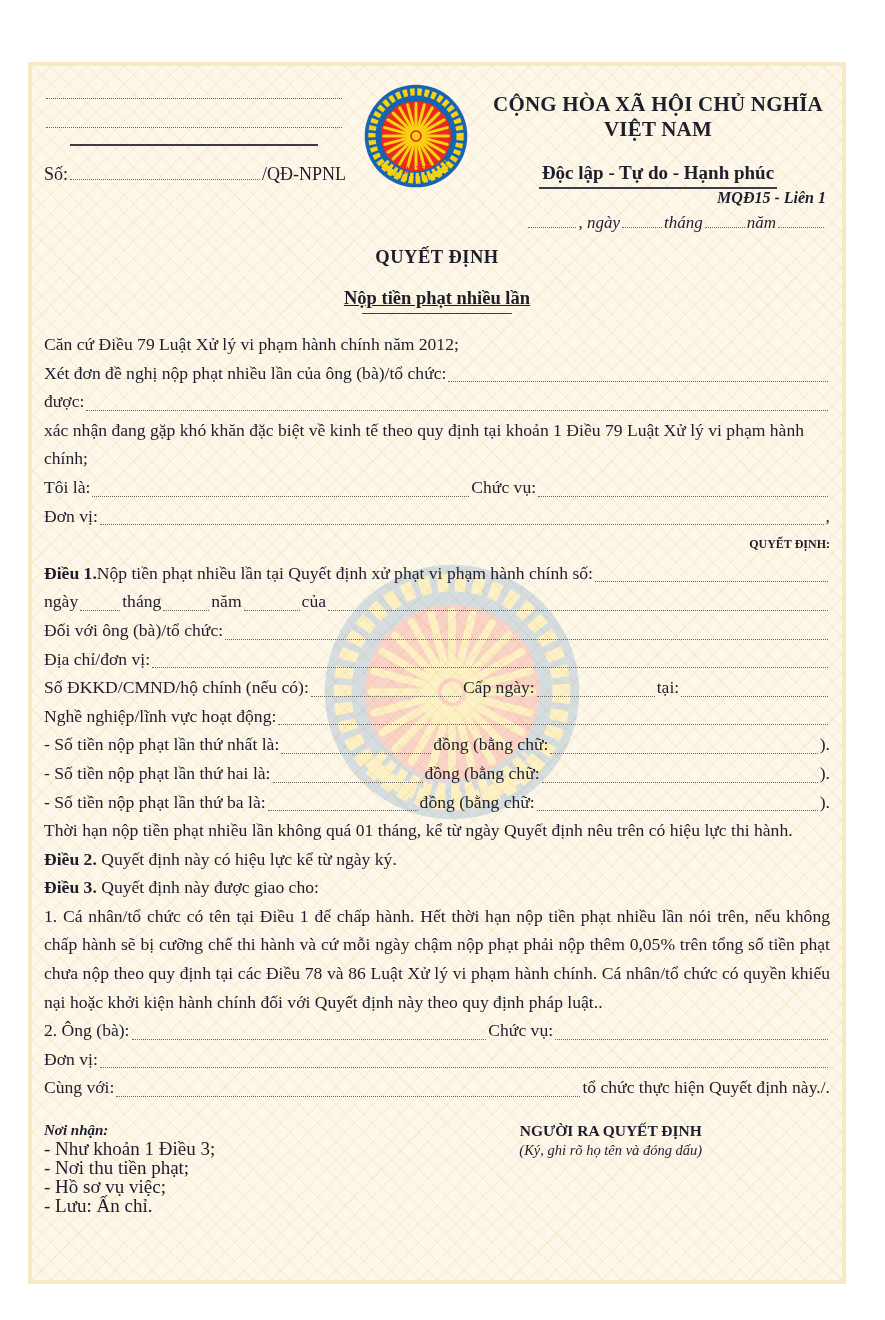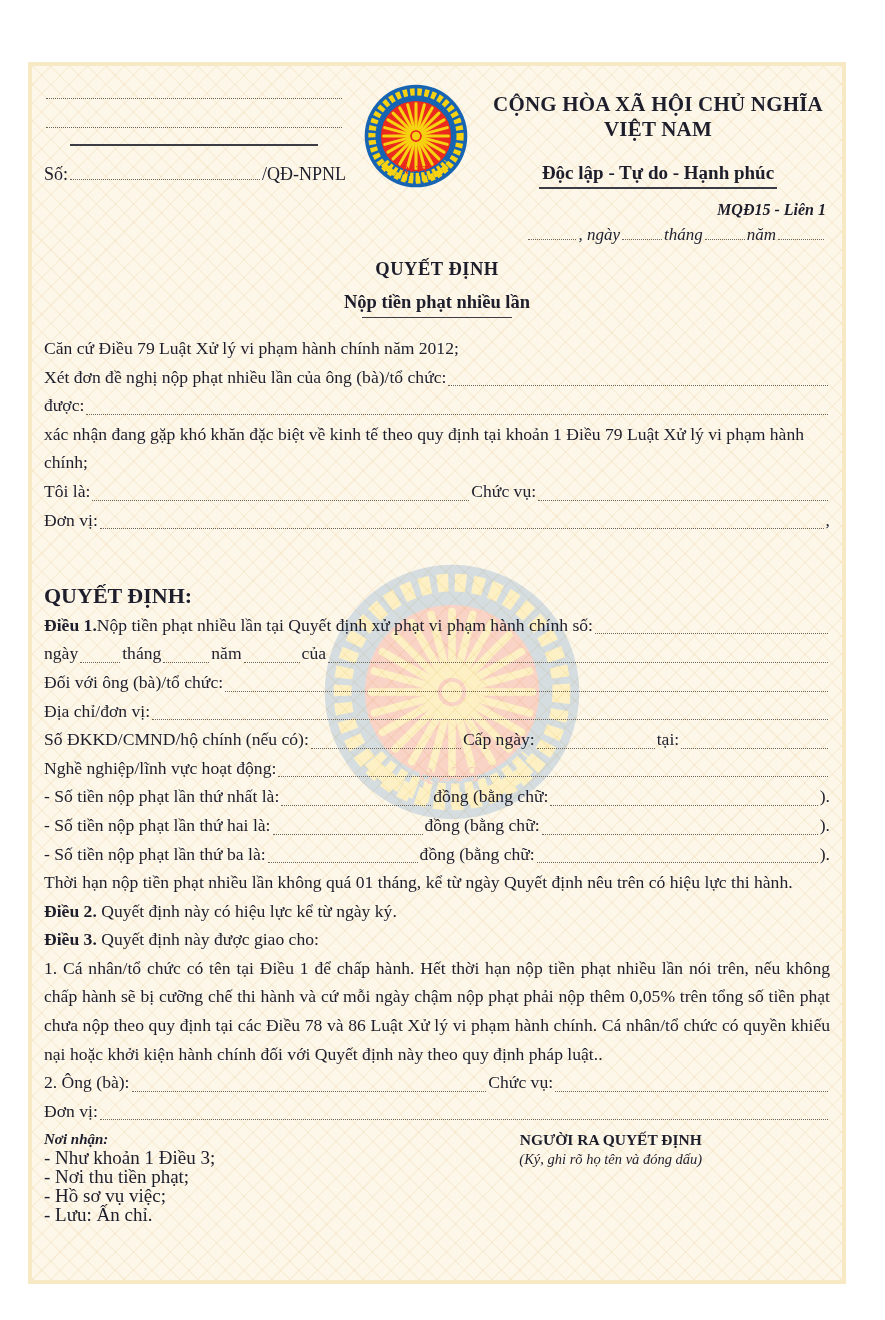--- a/index.html
+++ b/index.html
@@ -21,39 +21,39 @@
   .hdr{display:grid;grid-template-columns:302px 140px 1fr;align-items:start;}
   .hl{padding-top:22px;}
   .dotline{border-bottom:1.4px dotted #6b6458;height:0;margin:0 4px 28px 2px;}
   .solidline{border-bottom:2.5px solid #3c3c44;height:0;width:248px;margin:-12px 0 18px 26px;}
   .so-line{display:flex;align-items:flex-start;font-size:18px;}
   .emblem-main{width:108px;height:108px;margin:6px auto 0 auto;display:block;}
   .hr{text-align:center;padding-top:16px;}
   .rep{font-weight:bold;font-size:21px;letter-spacing:.2px;}
   .motto{font-weight:bold;font-size:19px;margin-top:20px;}
   .motto-ul{border-bottom:2px solid #3c3c44;width:238px;margin:3px auto 0 auto;height:0;}
-  .fcode{font-weight:bold;font-style:italic;font-size:16px;text-align:right;margin-top:12px;padding-right:4px;}
+  .fcode{font-weight:bold;font-style:italic;font-size:16px;text-align:right;padding-right:4px;}
   .dateline{display:flex;align-items:baseline;font-style:italic;font-size:17px;margin-top:6px;padding:0 4px 0 40px;}
   
   .title{ text-align:center;margin-top:14px;}
   .t1{font-weight:bold;font-size:18.5px;letter-spacing:.5px;}
-  .t2{font-weight:bold;font-size:18.5px;margin-top:12px;}
+  .t2{font-weight:bold;font-size:18.5px;margin-top:20px;text-decoration:underline;}
   .t-ul{border-bottom:1.6px solid #3c3c44;width:150px;margin:4px auto 0 auto;height:0;}
   
   .bod{margin-top:16px;font-size:17.6px;line-height:28.6px;}
   .fline{display:flex;align-items:baseline;white-space:nowrap;}
   .fill{flex:1 1 auto;border-bottom:1.3px dotted #6b6458;align-self:flex-end;height:0;margin:0 2px 5px 2px;min-width:10px;}
   .fw40{flex:0 0 40px;} .fw46{flex:0 0 46px;} .fw56{flex:0 0 56px;}
   .f150{flex:0 0 150px;} .f120{flex:0 0 118px;}
   .g1{flex-grow:1;} .g095{flex-grow:0.95;} .g13{flex-grow:1.3;}
   b.lbl{font-weight:bold;}
-  .center-b{text-align:left;font-weight:bold;font-size:22px;margin-top:48px;}
+  .center-b{text-align:right;font-weight:bold;font-size:12px;}
   .just{text-align:justify;white-space:normal;}
   
-  .foot{display:flex;margin-top:6px;}
+  .foot{display:flex;margin-top:20px;}
   .fo-l{flex:0 0 46%;}
   .fo-r{flex:1 1 auto;text-align:center;padding-right:14px;}
   .noinhan{font-weight:bold;font-style:italic;font-size:15px;}
   .nn-item{font-size:19px;line-height:19px;}
   .signer{font-weight:bold;font-size:15.5px;}
   .signer-note{font-style:italic;font-size:14.5px;margin-top:2px;}
 </style>
 </head>
 <body>
 
@@ -251,20 +251,25 @@
         <span class="fill g13"></span>
         <span>Chức vụ:</span>
         <span class="fill g1"></span>
       </div>
 
       <div class="fline">
         <span>Đơn vị:</span>
         <span class="fill"></span>
       </div>
 
+      <div class="fline">
+        <span>Cùng với:</span>
+        <span class="fill"></span>
+        <span>tổ chức thực hiện Quyết định này./.</span>
+      </div>
     </div>
 
     <div class="foot">
       <div class="fo-l">
         <div class="noinhan">Nơi nhận:</div>
         <div class="nn-item">- Như khoản 1 Điều 3;</div>
         <div class="nn-item">- Nơi thu tiền phạt;</div>
         <div class="nn-item">- Hồ sơ vụ việc;</div>
         <div class="nn-item">- Lưu: Ấn chỉ.</div>
       </div>

